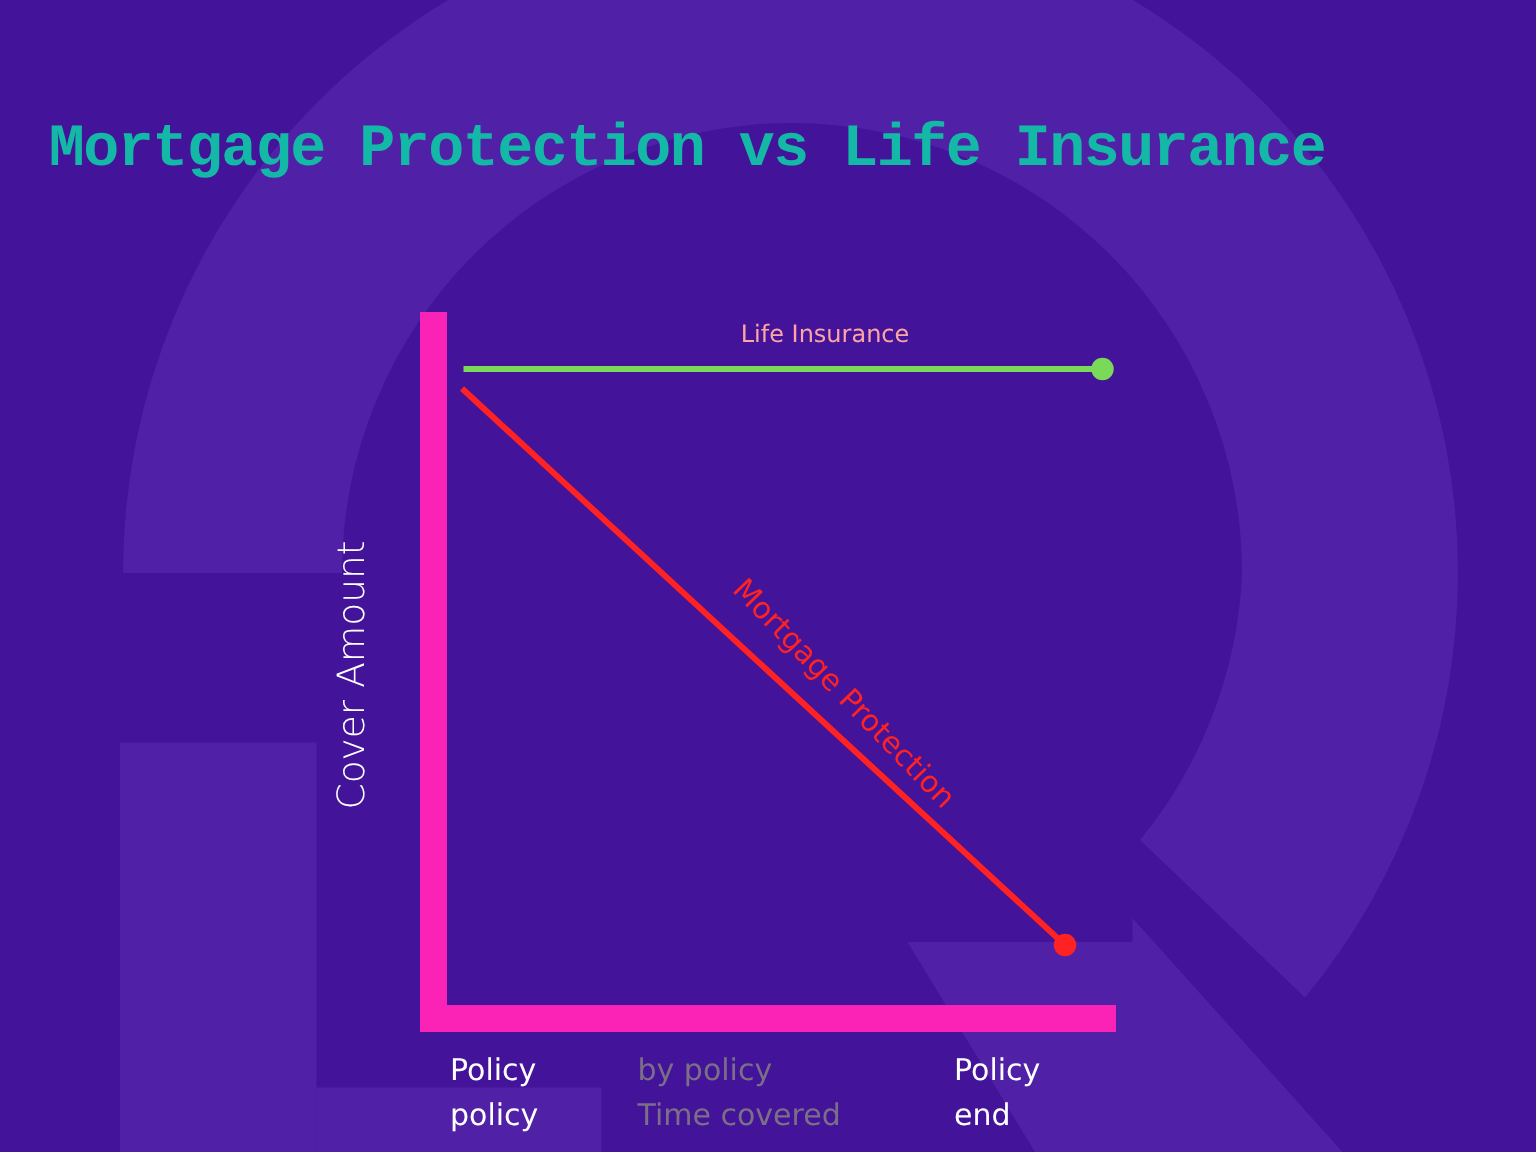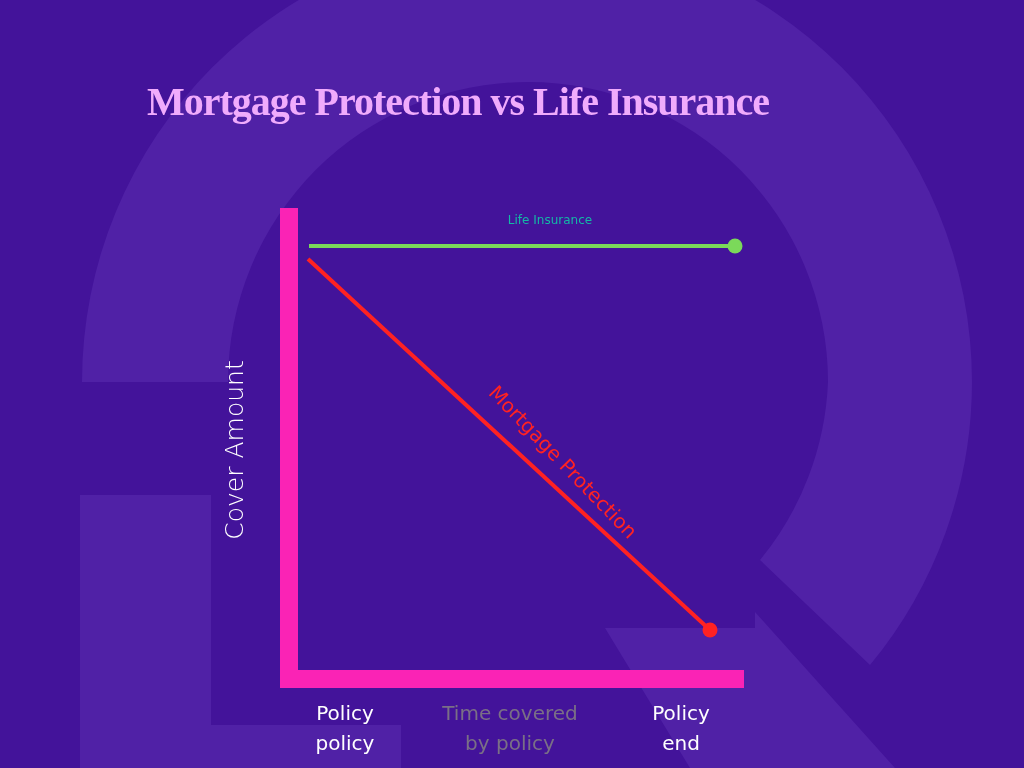--- a/index.html
+++ b/index.html
@@ -1,23 +1,23 @@
 <!DOCTYPE html>
 <html><head>
 <meta charset="utf-8">
 <style>
   html, body { margin:0; padding:0; }
   body { width:1024px; height:768px; overflow:hidden; background:#43139a; position:relative; font-family:"DejaVu Sans", sans-serif; }
   .bg-logo { position:absolute; left:0; top:0; width:1024px; height:768px; }
-  .title { position:absolute; left:0; top:78px; width:916px; text-align:center; color:#f0abfc; font-family:Liberation Serif, serif; font-weight:bold; font-size:40px; letter-spacing:-1px; }
+  .title { position:absolute; left:0; top:78px; width:916px; text-align:center; color:#14b8a6; font-family:Liberation Mono, monospace; font-weight:bold; font-size:40px; letter-spacing:-1px; }
   .chart-svg { position:absolute; left:0; top:0; width:1024px; height:768px; }
   .y-label { position:absolute; left:234px; top:450px; transform:translate(-50%,-50%) rotate(-90deg); color:#ffffff; font-family:"DejaVu Sans", sans-serif; font-size:25px; white-space:nowrap; font-weight:300; }
-  .series-label-life { position:absolute; left:550px; top:213px; transform:translateX(-50%); color:#14b8a6; font-size:12px; font-family:"DejaVu Sans", sans-serif; white-space:nowrap; }
+  .series-label-life { position:absolute; left:550px; top:213px; transform:translateX(-50%); color:#fca5a5; font-size:16px; font-family:"DejaVu Sans", sans-serif; white-space:nowrap; }
   .series-label-mort { position:absolute; left:563px; top:462px; transform:translate(-50%,-50%) rotate(46deg); color:#ff2222; font-size:20px; font-family:"DejaVu Sans", sans-serif; white-space:nowrap; }
-  .x-label { position:absolute; text-align:center; font-size:20px; line-height:30px; font-family:"DejaVu Sans", sans-serif; }
+  .x-label { position:absolute; text-align:left; font-size:20px; line-height:30px; font-family:"DejaVu Sans", sans-serif; }
   .x-start { left:300px; top:698px; width:90px; color:#ffffff; }
   .x-mid { left:425px; top:698px; width:170px; color:#7a6f86; }
   .x-end { left:636px; top:698px; width:90px; color:#ffffff; }
 </style>
 </head>
 <body>
 
 <svg class="bg-logo" viewBox="0 0 1024 768">
 
   <path d="M 82 382 A 445 445 0 0 1 972 382 A 445 445 0 0 1 870 665 L 760 560 A 300 300 0 0 0 828 382 A 300 300 0 0 0 228 382 Z" fill="#5021a6"></path>
@@ -44,19 +44,19 @@
 
 <div class="y-label">Cover Amount</div>
 <div class="series-label-life">Life Insurance</div>
 <div class="series-label-mort">Mortgage Protection</div>
 
 <div class="x-label x-start">
   <div>Policy</div>
   <div>policy</div>
 </div>
 <div class="x-label x-mid">
+  <div>by policy</div>
   <div>Time covered</div>
-  <div>by policy</div>
 </div>
 <div class="x-label x-end">
   <div>Policy</div>
   <div>end</div>
 </div>
 
 </body></html>

